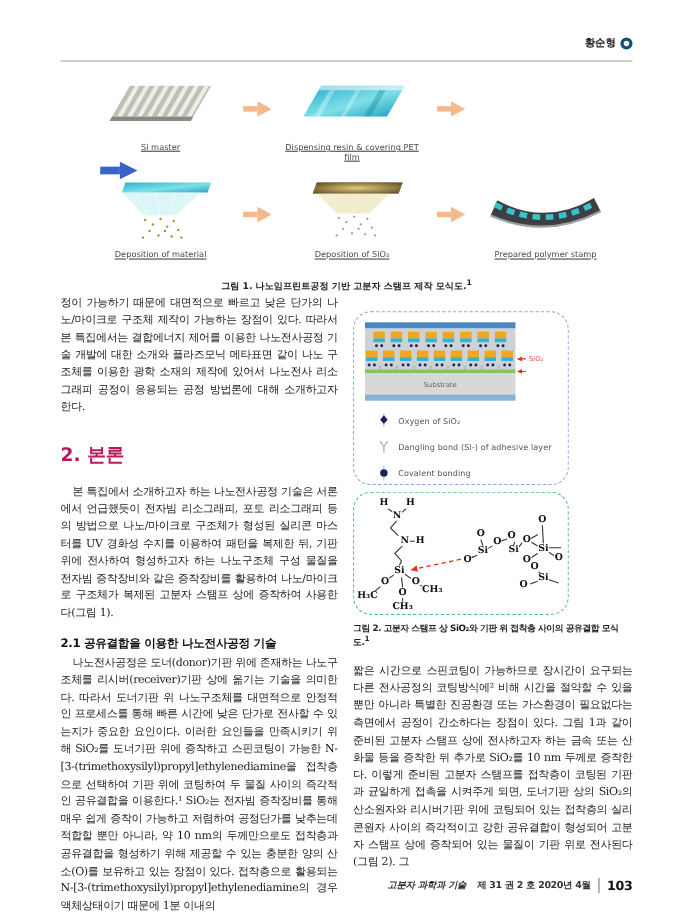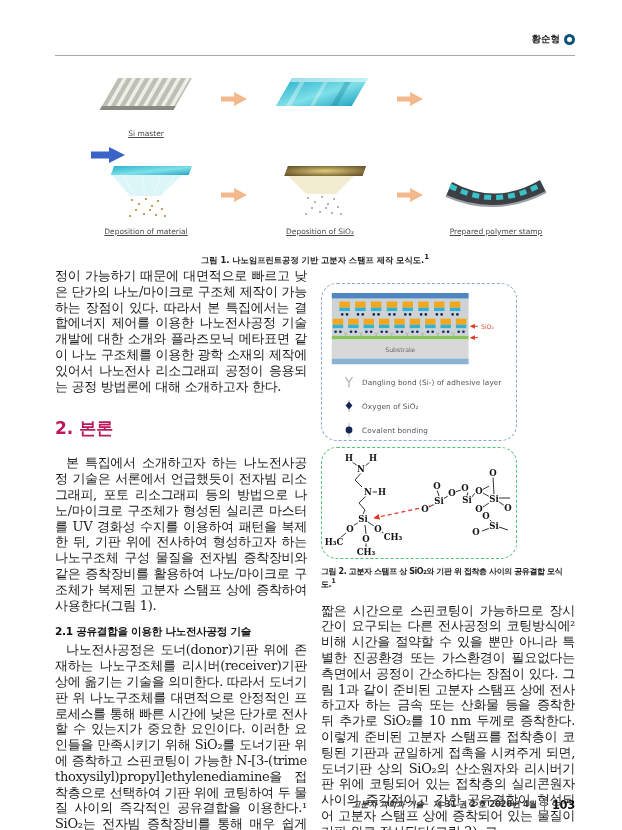--- a/index.html
+++ b/index.html
@@ -15,21 +15,21 @@
   .fig-cell{position:absolute;width:150px;text-align:center;}
   .fig-label{font-family:"DejaVu Sans",sans-serif;font-size:7.5px;line-height:9px;color:#4a4a4a;
              margin:1px auto 0;max-width:126px;text-decoration:underline;}
   .fig1-caption{position:absolute;bottom:2px;left:0;width:100%;text-align:center;
                 font-family:"DejaVu Sans",sans-serif;font-size:8.3px;font-weight:bold;color:#222;}
   .arrow-peach{position:absolute;}
   
   .cols{position:absolute;top:268px;left:55px;width:520px;display:flex;gap:14px;}
   .col-left{flex:0 0 252px;}
   .col-right{flex:1;min-width:0;}
-  .body-p{font-size:13px;line-height:15.8px;text-align:justify;letter-spacing:-0.3px;
+  .body-p{font-size:10px;line-height:15.8px;text-align:justify;letter-spacing:-0.3px;
           word-break:break-all;margin:0;}
   .indent{text-indent:11px;}
   .h-sec{font-family:"DejaVu Sans",sans-serif;font-size:17px;font-weight:bold;color:#be185d;
          margin:23px 0 15px 0;}
   .h-sub{font-family:"DejaVu Sans",sans-serif;font-size:10.6px;font-weight:bold;color:#111;
          margin:12px 0 3px 0;letter-spacing:-0.3px;}
   
   .box-blue{margin-top:15px;width:194px;height:156px;border:1.5px dashed #8fa6d6;border-radius:16px;
             background:#fff;position:relative;}
   .box-green{margin-top:6px;width:194px;height:110px;border:1.5px dashed #55bf78;border-radius:16px;
@@ -104,20 +104,21 @@
     <div class="fig-cell" style="left:190px;top:0">
       <svg width="120" height="56" viewBox="0 0 120 56">
         <g transform="translate(32,10) skewX(-30)">
           <rect width="76" height="28" fill="url(#gCyan)"></rect>
           <rect width="76" height="4" fill="#ffffff" opacity="0.55"></rect>
           <rect x="10" y="4" width="5" height="24" fill="#ffffff" opacity="0.35"></rect>
           <rect x="34" y="4" width="4" height="24" fill="#ffffff" opacity="0.3"></rect>
           <rect x="55" y="4" width="6" height="24" fill="#0e7f98" opacity="0.35"></rect>
         </g>
       </svg>
+      <div class="fig-label">Dispensing resin &amp; covering PET film</div>
     </div>
     <svg class="arrow-peach" style="left:342px;top:24px" width="26" height="14">
       <rect y="4.5" width="13" height="5" fill="#f4b88c"></rect>
         <polygon points="13,0 26,7 13,14" fill="#f4b88c"></polygon>
     </svg>
 
     <svg class="arrow-peach" style="left:36px;top:78px" width="34" height="18">
       <rect y="5.5" width="18" height="7" fill="#3a63c8"></rect>
         <polygon points="18,1 34,9 18,17" fill="#3a63c8"></polygon>
     </svg>
@@ -292,31 +293,31 @@
             <circle cx="121.39999999999999" cy="40.8" r="1.4" fill="#16265a"></circle>
             <circle cx="126.39999999999999" cy="40.8" r="1.4" fill="#16265a"></circle>
             <path d="M130.39999999999998 41.5 l1.5 2 l1.5 -2 M131.89999999999998 43.5 l0 2" stroke="#9fae8f" stroke-width="0.8" fill="none"></path>
             <rect x="134.6" y="27" width="11" height="6.5" fill="#f2a71c"></rect>
             <rect x="134.6" y="33.5" width="11" height="3.5" fill="#2fb3d6"></rect>
             <circle cx="137.6" cy="40.8" r="1.4" fill="#16265a"></circle>
             <circle cx="142.6" cy="40.8" r="1.4" fill="#16265a"></circle>
           </svg>
         <div class="legend">
           <div class="legend-row">
-            <svg width="10" height="14">
-              <path d="M1.5,2 L5,7 L8.5,2 M5,7 L5,12.5" stroke="#b2b2b2" stroke-width="1.3" fill="none"></path>
-            </svg>
-            <span class="legend-label">Dangling bond (Si-) of adhesive layer</span>
-          </div>
-          <div class="legend-row">
             <svg width="10" height="16">
               <line x1="5" y1="2" x2="5" y2="14" stroke="#bbb" stroke-width="1"></line>
               <polygon points="5,3.5 8.4,7.5 5,11.5 1.6,7.5" fill="#16265a"></polygon>
             </svg>
             <span class="legend-label">Oxygen of SiO₂</span>
+          </div>
+          <div class="legend-row">
+            <svg width="10" height="14">
+              <path d="M1.5,2 L5,7 L8.5,2 M5,7 L5,12.5" stroke="#b2b2b2" stroke-width="1.3" fill="none"></path>
+            </svg>
+            <span class="legend-label">Dangling bond (Si-) of adhesive layer</span>
           </div>
           <div class="legend-row">
             <svg width="10" height="16">
               <line x1="5" y1="1" x2="5" y2="15" stroke="#bbb" stroke-width="1"></line>
               <circle cx="5" cy="8" r="3.4" fill="#16265a"></circle>
             </svg>
             <span class="legend-label">Covalent bonding</span>
           </div>
         </div>
       </div>

